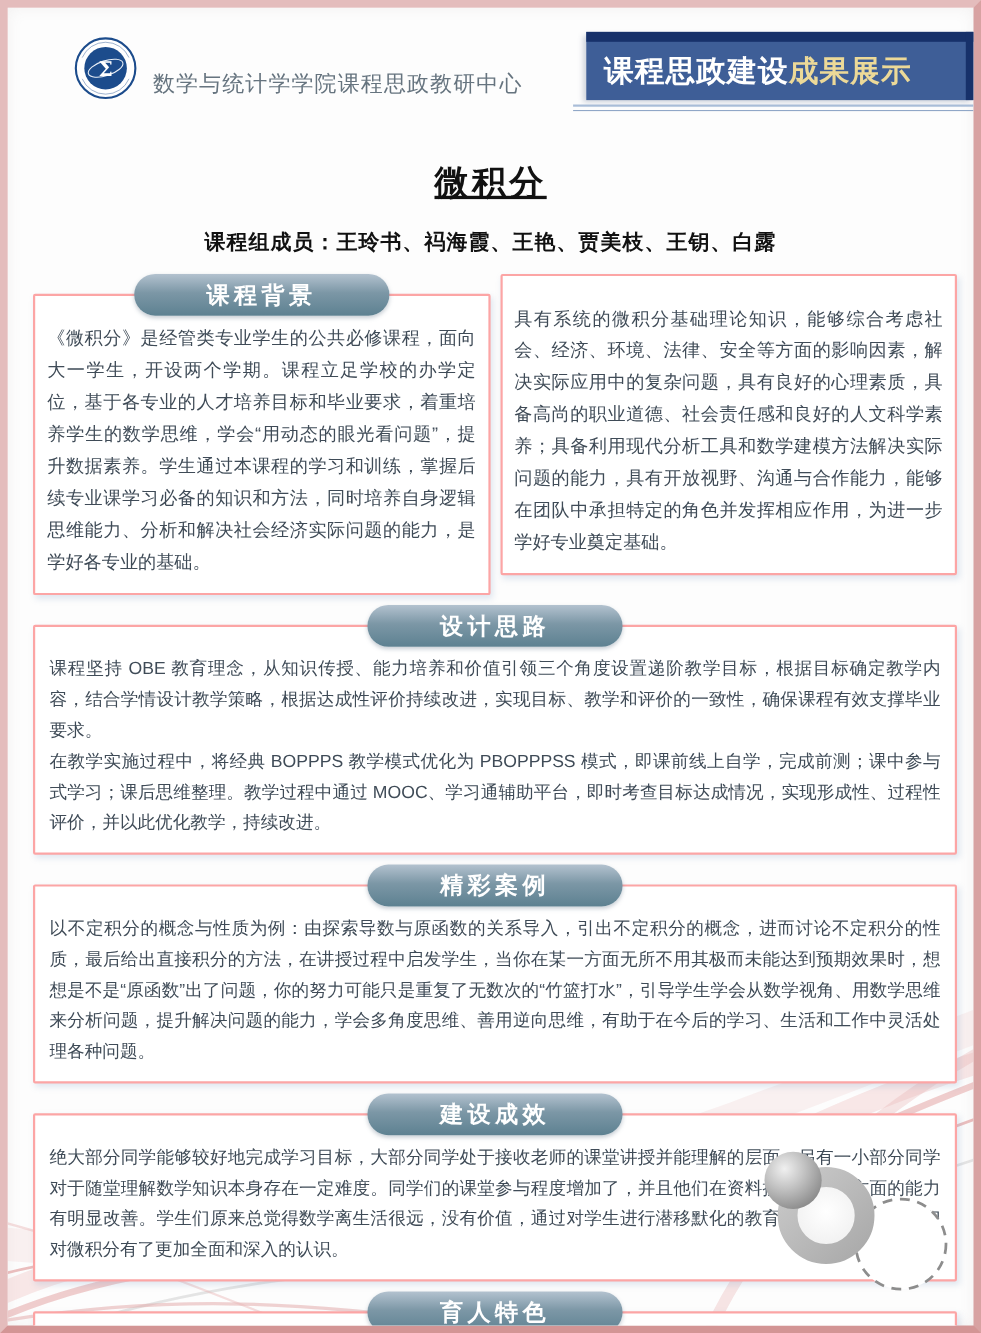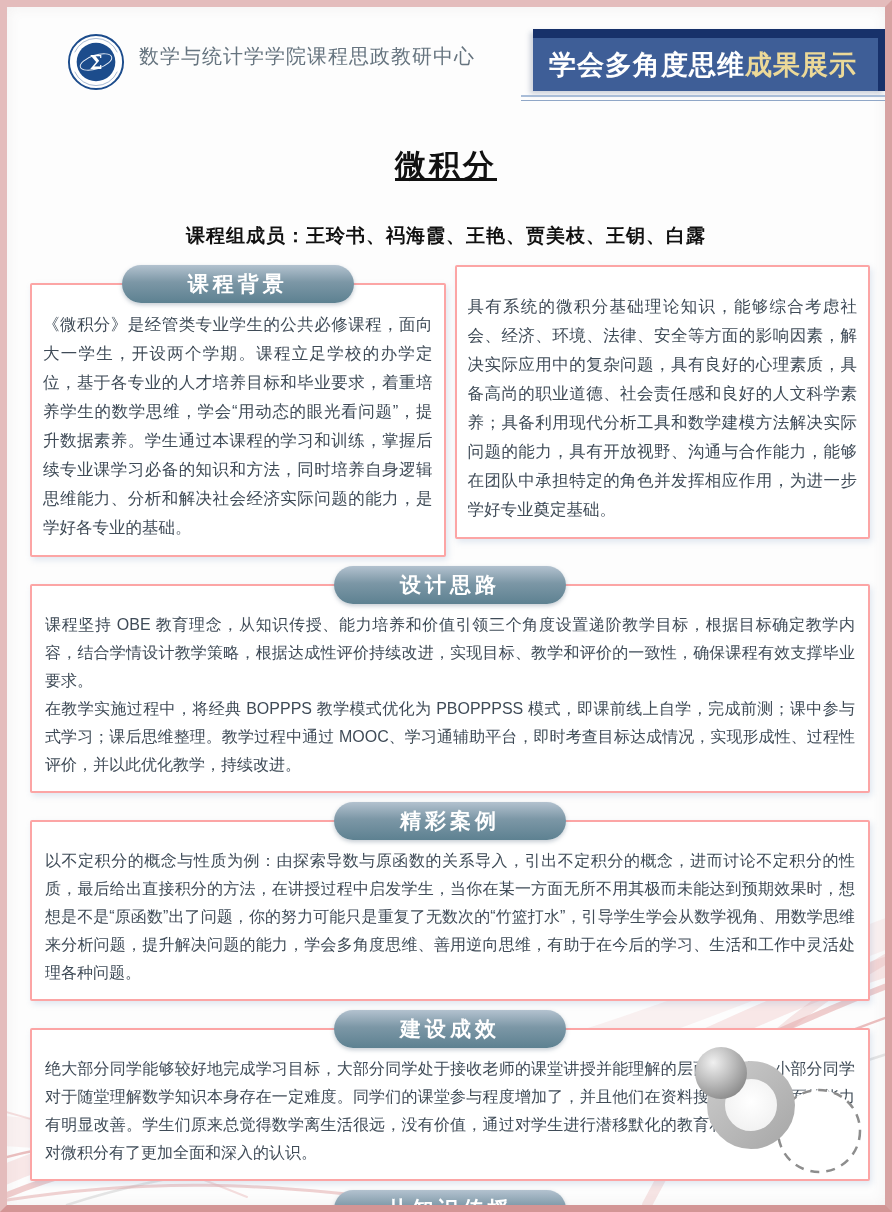--- a/index.html
+++ b/index.html
@@ -8,32 +8,32 @@
     border:7px solid;border-color:#e4bcbc #d8a2a2 #d39595 #e4bcbc;background:#fdfdfd;overflow:hidden;}
   .inner{position:relative;width:878px;height:1198px;box-shadow:inset 0 0 14px rgba(120,90,90,.08);}
   .swirls,.circles{position:absolute;pointer-events:none;}
   .swirls{left:0;top:0;width:878px;height:1198px;z-index:0;}
   .circles{right:6px;bottom:6px;z-index:2;}
   .content{position:relative;z-index:1;}
 
   
   .header{position:relative;height:102px;}
   .logo{position:absolute;left:60px;top:26px;width:58px;height:58px;}
-  .org-name{position:absolute;left:132px;top:36px;font-size:20px;color:#66747f;letter-spacing:1px;font-weight:500;}
+  .org-name{position:absolute;left:132px;top:56px;font-size:20px;color:#66747f;letter-spacing:1px;font-weight:500;}
   .banner{position:absolute;top:22px;right:0;width:352px;height:62px;background:#3e5e97;
     border-top:9px solid #17316a;border-right:7px solid #17316a;box-sizing:border-box;
     display:flex;align-items:center;padding-left:16px;box-shadow:-3px 3px 5px rgba(60,80,120,.25);}
   .banner::after{content:"";position:absolute;left:-12px;right:-7px;bottom:-10px;height:3px;
     border-top:2px solid #a9bdd8;border-bottom:1px solid #90a7c7;}
   .banner-text{font-size:27px;font-weight:bold;letter-spacing:1px;color:#ffffff;white-space:nowrap;}
   .banner-accent{color:#ecd998;}
 
   
   .course-title{margin-top:36px;text-align:center;font-size:31px;font-weight:bold;color:#111111;letter-spacing:3px;text-decoration:underline;}
-  .members{margin-top:36px;text-align:center;font-size:19px;font-weight:bold;color:#111111;letter-spacing:1px;}
+  .members{margin-top:20px;text-align:center;font-size:19px;font-weight:bold;color:#111111;letter-spacing:1px;}
 
   
   .sections{padding:0 15px 0 23px;}
   .pill{position:relative;z-index:3;width:232px;height:38px;margin:0 auto -20px auto;border-radius:19px;
     background:linear-gradient(180deg,#b3c2cf 0%,#7c97a6 45%,#5d8191 100%);
     display:flex;align-items:center;justify-content:center;box-shadow:0 2px 4px rgba(90,110,130,.35);}
   .pill span{color:#ffffff;font-size:21px;font-weight:bold;letter-spacing:4px;}
   .box{position:relative;z-index:1;background:#ffffff;border:2px solid #fca5a5;border-radius:2px;
     box-shadow:2px 3px 6px rgba(120,150,190,.22);color:#3f4b57;font-size:16.5px;line-height:29px;text-align:justify;}
   .box p{margin:0;}
@@ -82,21 +82,21 @@
         <svg class="logo" viewBox="0 0 60 60" aria-hidden="true">
           <circle cx="30" cy="30" r="28" fill="#ffffff" stroke="#1c4c8c" stroke-width="2"></circle>
           <circle cx="30" cy="30" r="20" fill="#1c4c8c"></circle>
           <ellipse cx="30" cy="30" rx="17" ry="7" fill="none" stroke="#e8eef6" stroke-width="1" transform="rotate(-18 30 30)"></ellipse>
           <text x="30" y="37" text-anchor="middle" font-size="19" font-weight="bold" fill="#ffffff" font-family="'DejaVu Serif',serif">Σ</text>
           <path d="M8,20 A24,24 0 0,1 52,20" fill="none" stroke="#1c4c8c" stroke-width="0.8" opacity="0.5"></path>
           <path d="M8,40 A24,24 0 0,0 52,40" fill="none" stroke="#1c4c8c" stroke-width="0.8" opacity="0.5"></path>
         </svg>
         <div class="org-name">数学与统计学学院课程思政教研中心</div>
         <div class="banner">
-          <span class="banner-text"><span>学会多角度思维</span><span class="banner-accent">成果展示</span></span>
+          <span class="banner-text"><span>课程思政建设</span><span class="banner-accent">成果展示</span></span>
         </div>
       </div>
 
       <div class="course-title">微积分</div>
       <div class="members">课程组成员：王玲书、祃海霞、王艳、贾美枝、王钥、白露</div>
 
       <div class="sections">
 
         <div class="two-col">
           <section class="col-sec">
@@ -137,21 +137,21 @@
           <div class="pill">
               <span>建设成效</span>
             </div>
           <div class="box">
             <p>绝大部分同学能够较好地完成学习目标，大部分同学处于接收老师的课堂讲授并能理解的层面，另有一小部分同学对于随堂理解数学知识本身存在一定难度。同学们的课堂参与程度增加了，并且他们在资料搜集和表达方面的能力有明显改善。学生们原来总觉得数学离生活很远，没有价值，通过对学生进行潜移默化的教育和思政融入，学生们对微积分有了更加全面和深入的认识。</p>
           </div>
         </section>
 
         <section class="wide-sec">
           <div class="pill">
-              <span>从知识传授</span>
+              <span>育人特色</span>
             </div>
           <div class="box">
             
           </div>
         </section>
 
       </div>
 
     </div>
 

